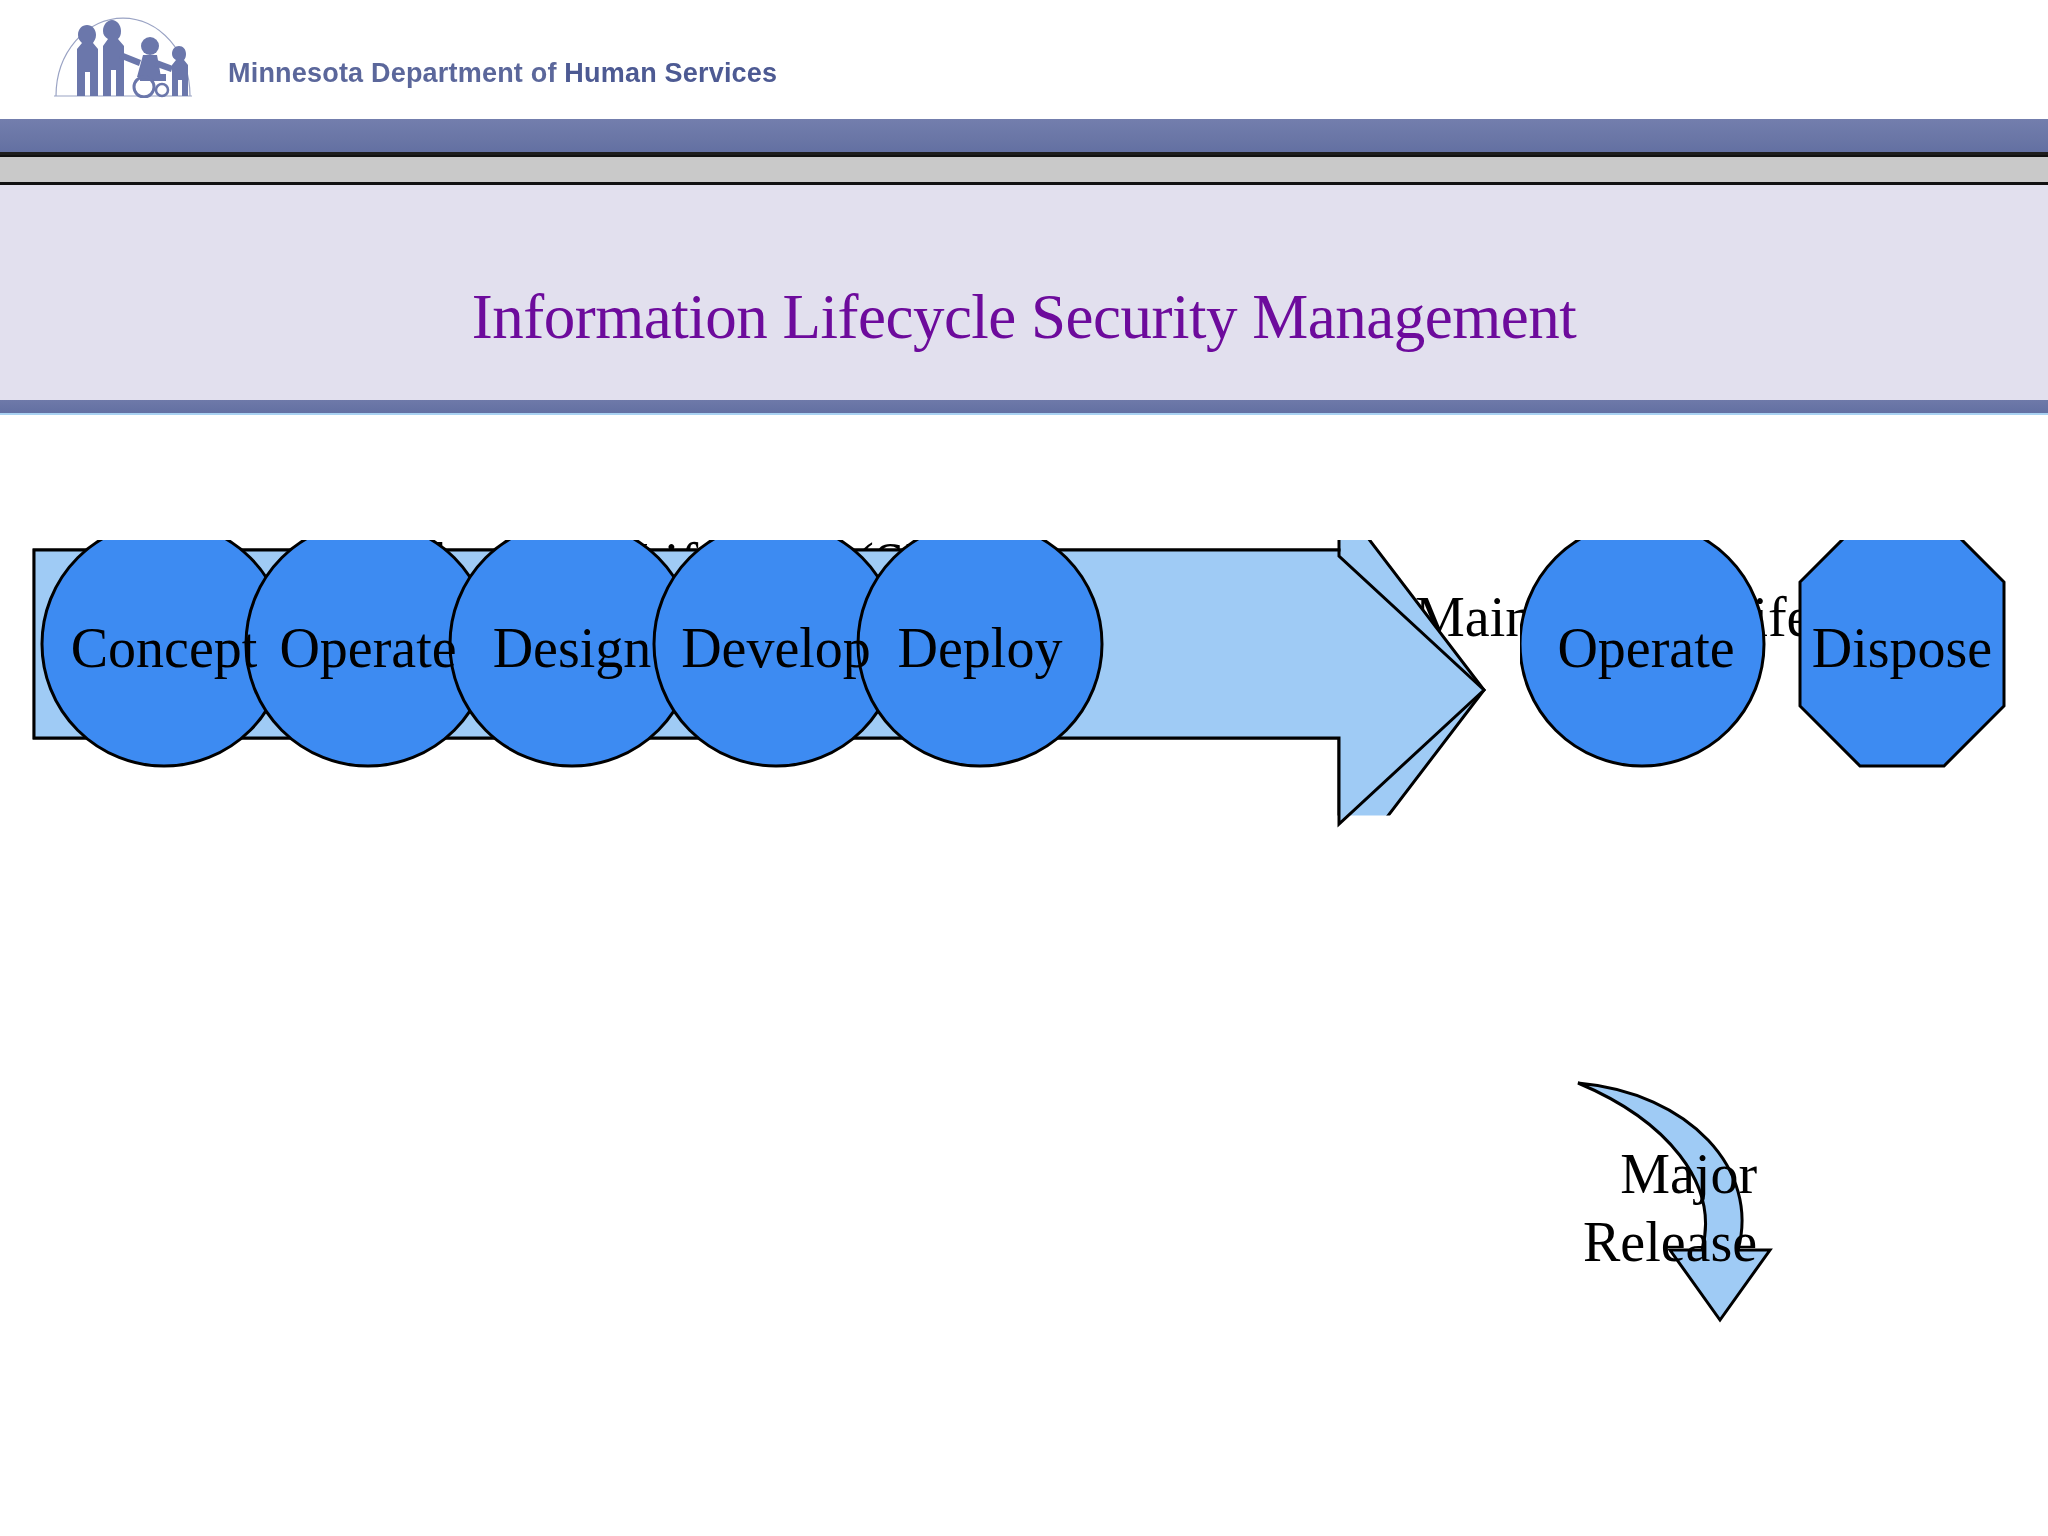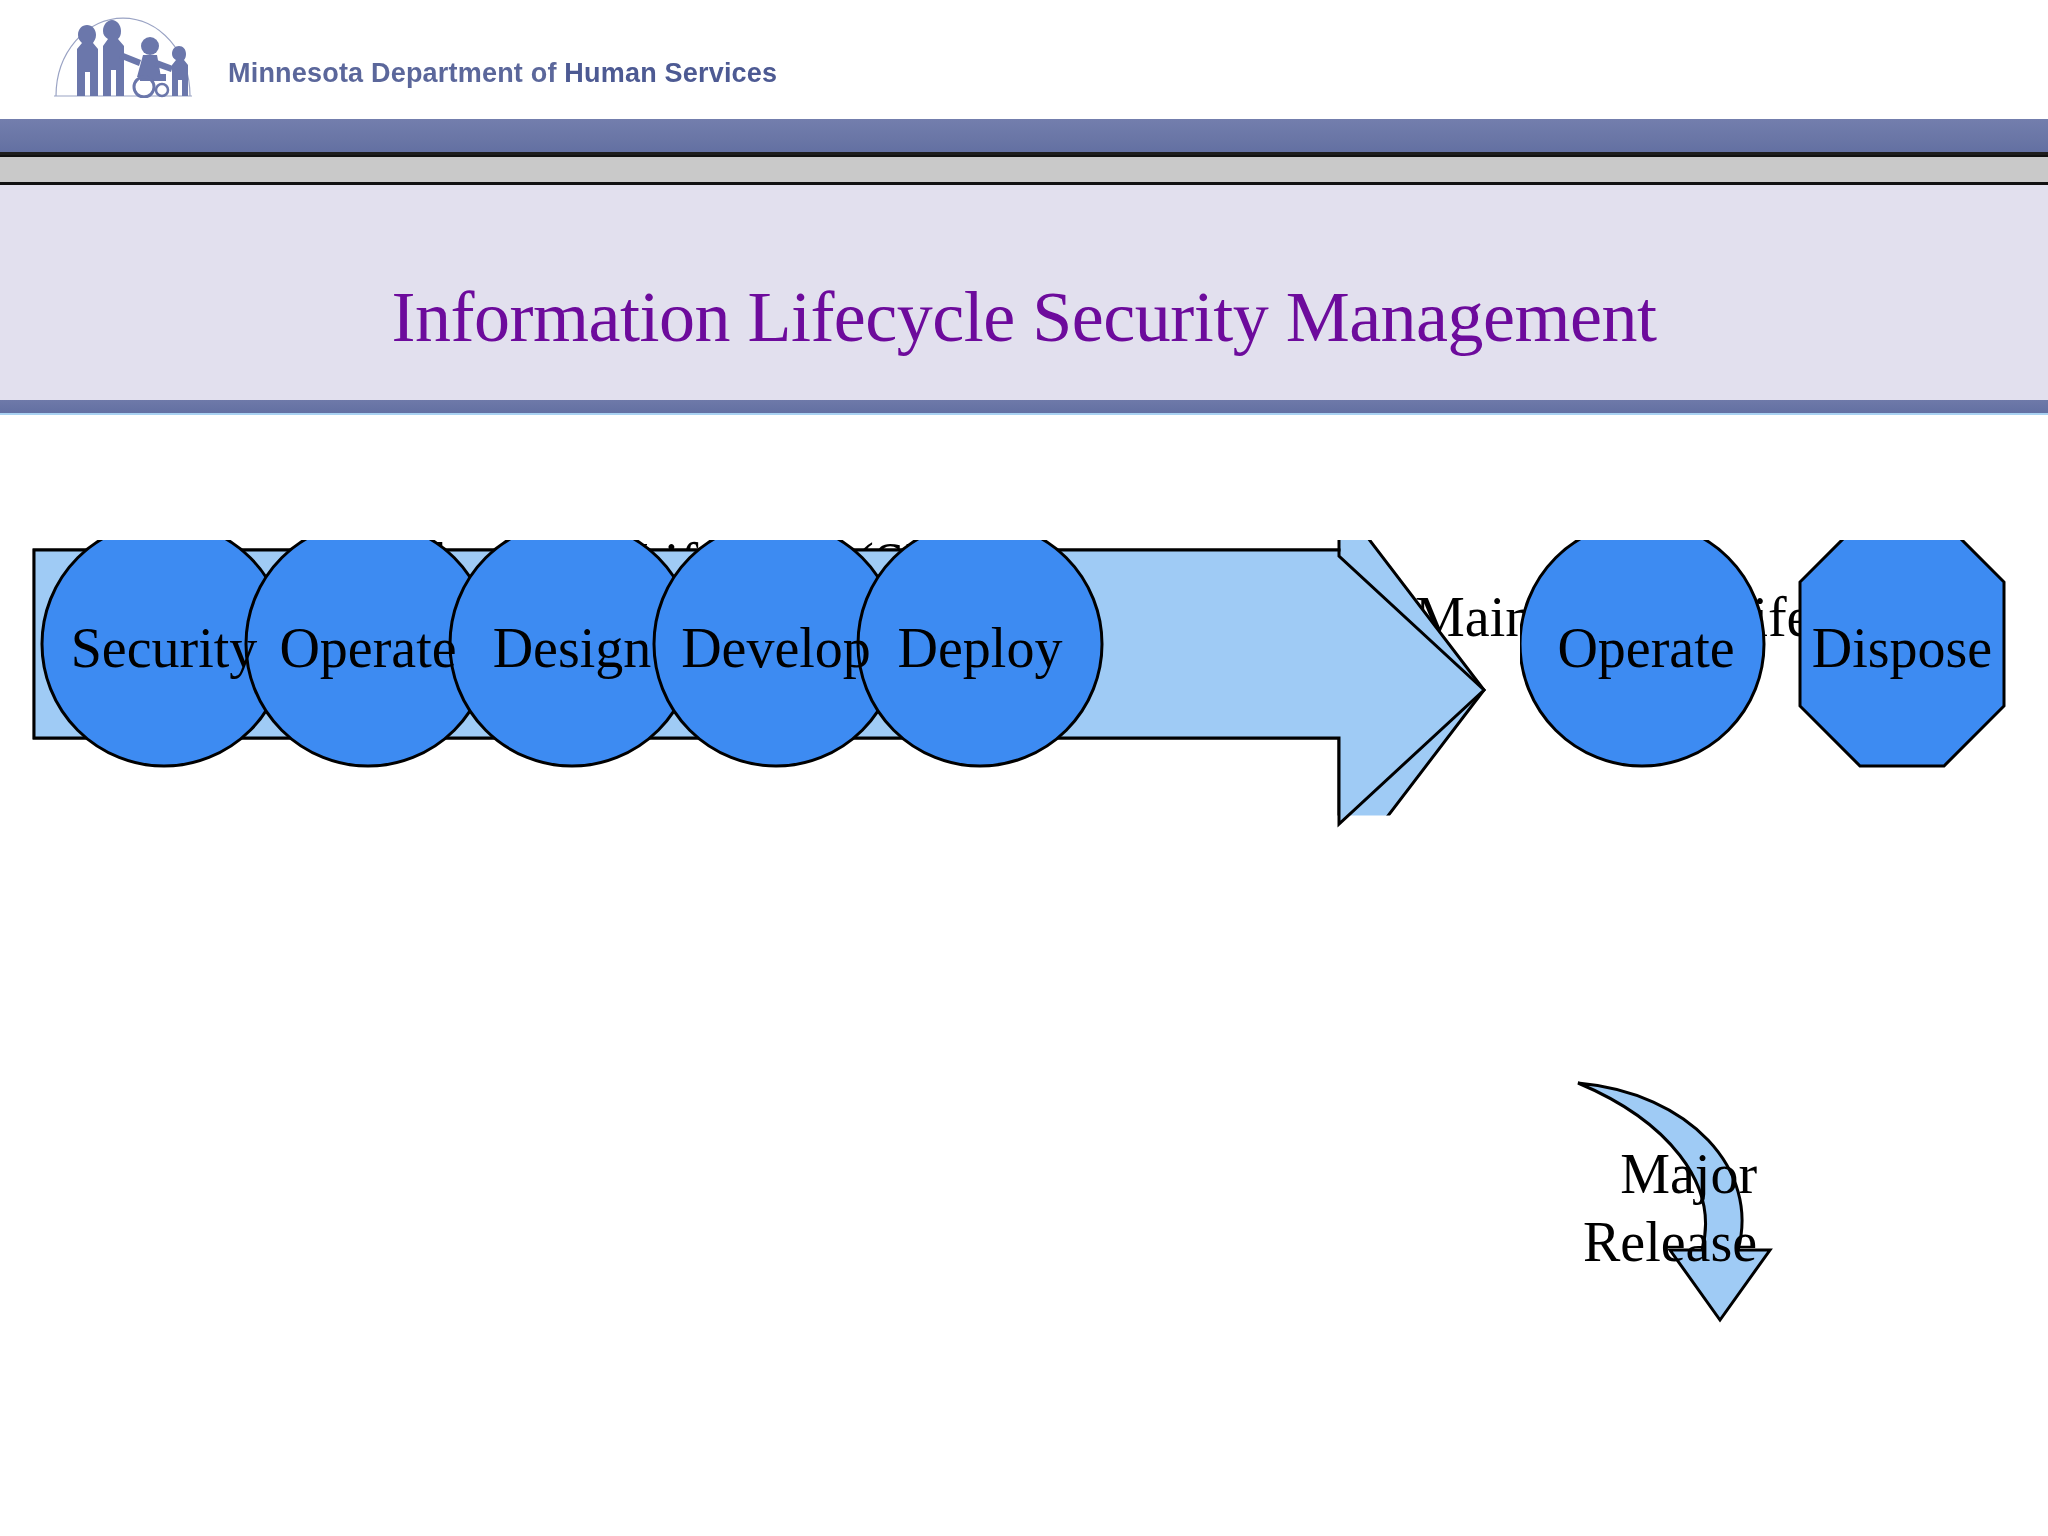--- a/index.html
+++ b/index.html
@@ -61,21 +61,21 @@
     width: 2048px; height: 215px;
     background: #e2e0ee;
   }
   #slide-title {
     position: absolute;
     left: 0; top: 185px;
     width: 2048px; height: 265px;
     display: flex;
     align-items: center;
     justify-content: center;
-    font-size: 72px;
+    font-size: 63px;
     color: #6d0b9c;
     letter-spacing: -0.5px;
     white-space: nowrap;
   }
   #header-rule-bottom {
     position: absolute;
     left: 0; top: 400px;
     width: 2048px; height: 13px;
     background: linear-gradient(to bottom, #6e79a9 0%, #6370a2 100%);
     border-bottom: 2px solid #a9d2f2;
@@ -177,21 +177,21 @@
 <svg id="sdlc-arrow-svg" viewBox="0 0 1480 320">
   <polygon points="10,10 1315,10 1315,-40 1460,150 1315,340 1315,198 10,198" fill="#9fcbf5" stroke="#000000" stroke-width="3" clip-path="polygon(0 0, 1480 0, 1480 320, 0 320)"></polygon>
   <polygon points="10,10 1315,10 1315,16 1460,150 1315,284 1315,198 10,198" fill="#9fcbf5" stroke="#000000" stroke-width="3"></polygon>
   <circle cx="140" cy="104" r="122" fill="#3d8bf2" stroke="#000000" stroke-width="3"></circle>
   <circle cx="344" cy="104" r="122" fill="#3d8bf2" stroke="#000000" stroke-width="3"></circle>
   <circle cx="548" cy="104" r="122" fill="#3d8bf2" stroke="#000000" stroke-width="3"></circle>
   <circle cx="752" cy="104" r="122" fill="#3d8bf2" stroke="#000000" stroke-width="3"></circle>
   <circle cx="956" cy="104" r="122" fill="#3d8bf2" stroke="#000000" stroke-width="3"></circle>
 </svg>
 
-<div class="stage-label" style="left:164px;  top:648px;">Security</div>
+<div class="stage-label" style="left:164px;  top:648px;">Concept</div>
 <div class="stage-label" style="left:368px;  top:648px;">Operate</div>
 <div class="stage-label" style="left:572px;  top:648px;text-align:center;">Design</div>
 <div class="stage-label" style="left:776px;  top:648px;">Develop</div>
 <div class="stage-label" style="left:980px;  top:648px;">Deploy</div>
 
 <svg id="maintenance-shapes-svg" viewBox="0 0 520 320">
   <circle cx="122" cy="104" r="122" fill="#3d8bf2" stroke="#000000" stroke-width="3"></circle>
   <polygon points="340,-18 424,-18 484,42 484,166 424,226 340,226 280,166 280,42" fill="#3d8bf2" stroke="#000000" stroke-width="3"></polygon>
 </svg>
 

